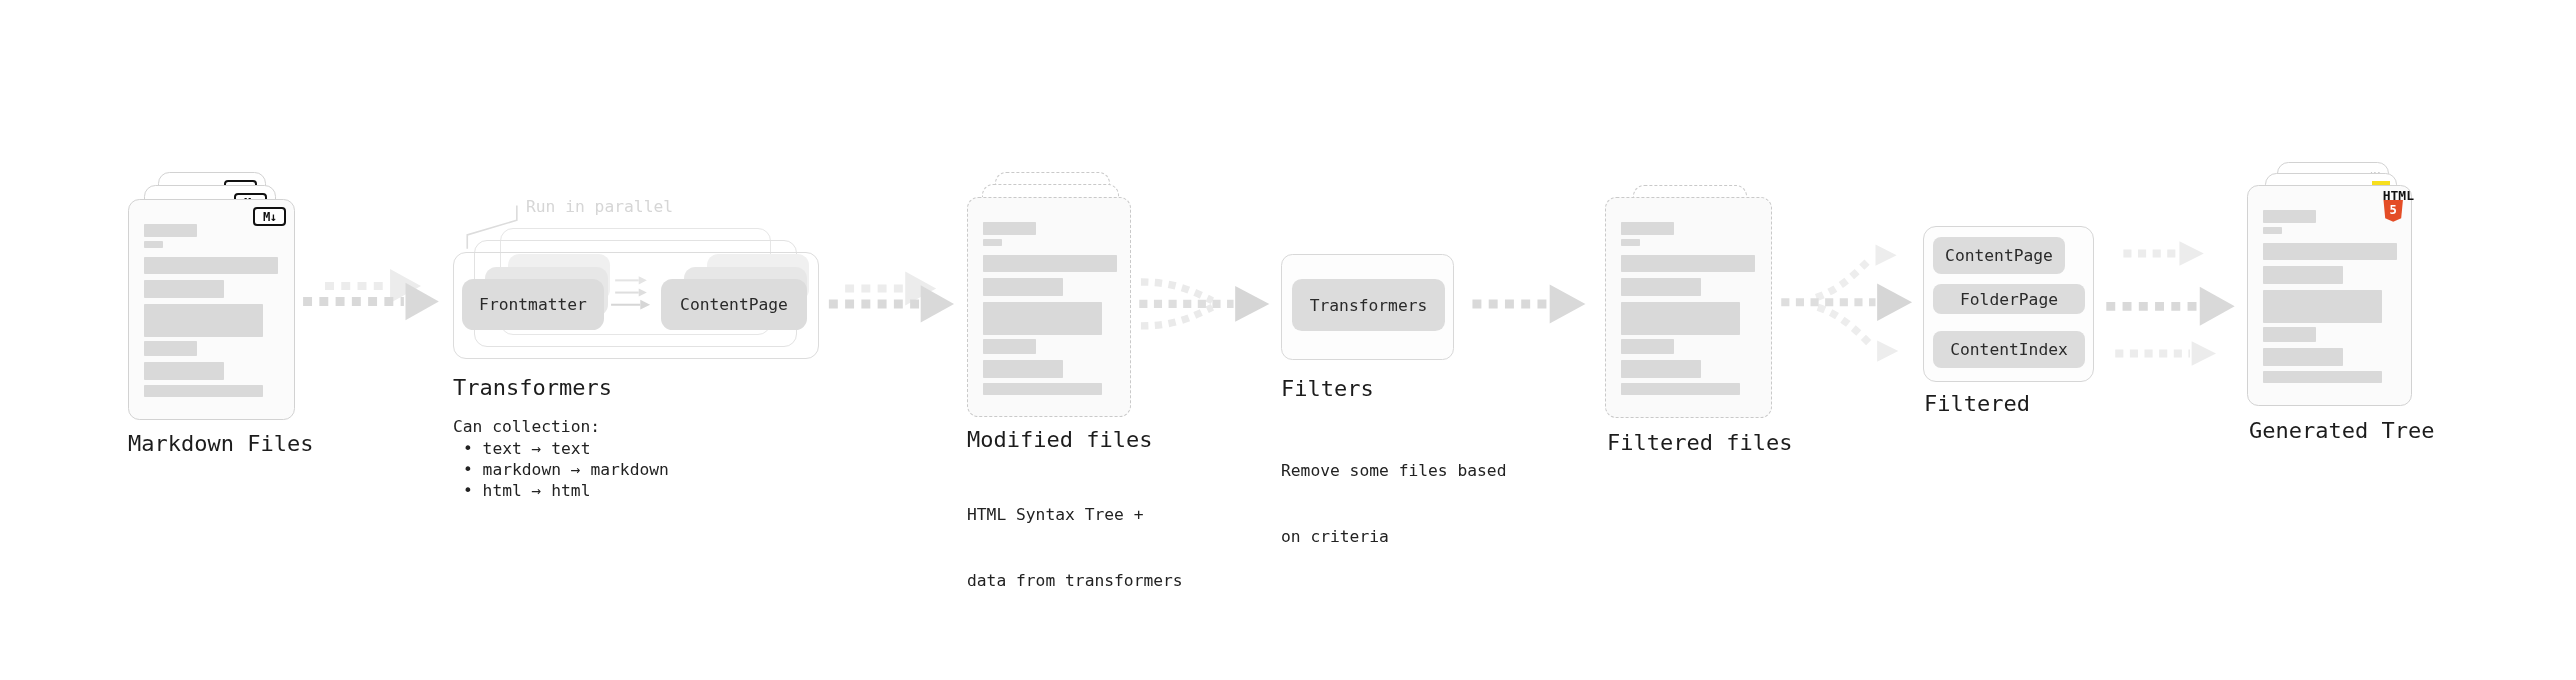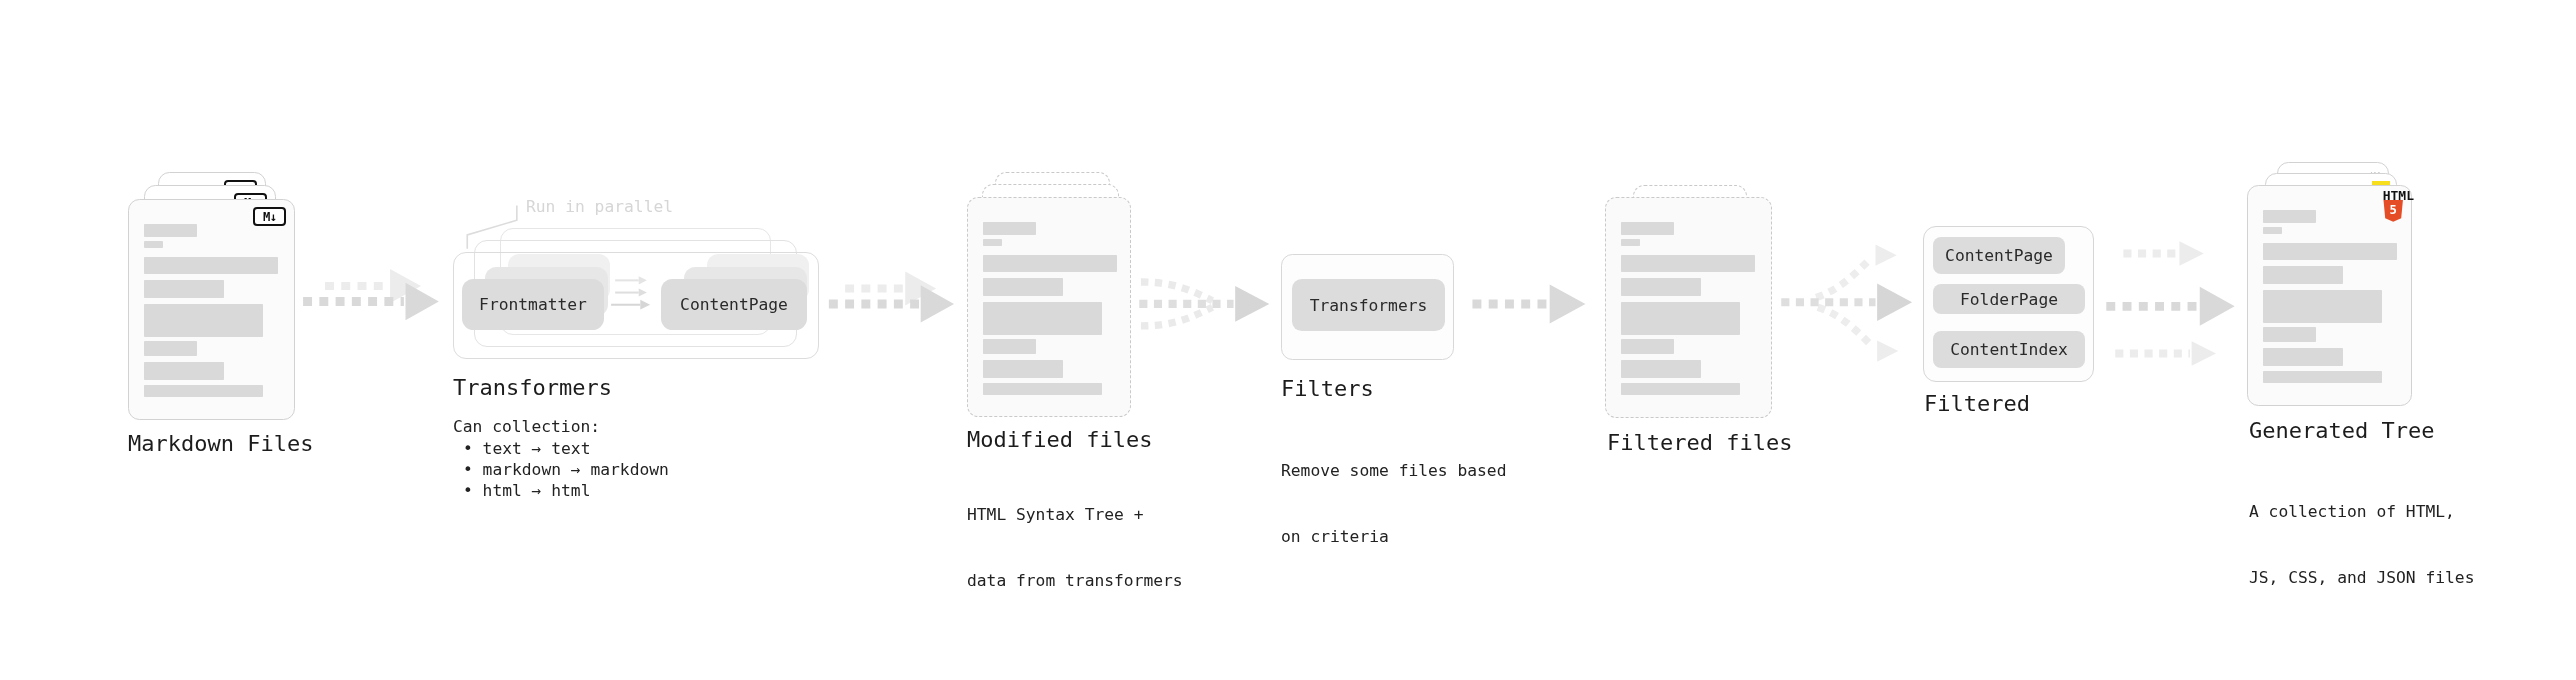--- a/index.html
+++ b/index.html
@@ -230,20 +230,16 @@
           <span class="bar b2"></span>
           <span class="bar b3"></span>
           <span class="bar b4"></span>
           <span class="bar b5"></span>
           <span class="bar b6"></span>
           <span class="bar b7"></span>
           <span class="bar b8"></span>
         </div>
     </div>
     <h2 class="label" style="left:2249px;top:419px">Generated Tree</h2>
-    <div class="desc" style="left:2249px;top:457px">
-      <div>A collection of HTML,</div>
-      <div>JS, CSS, and JSON files</div>
-    </div>
   </div>
 
 </div>
 
 
 </body></html>

